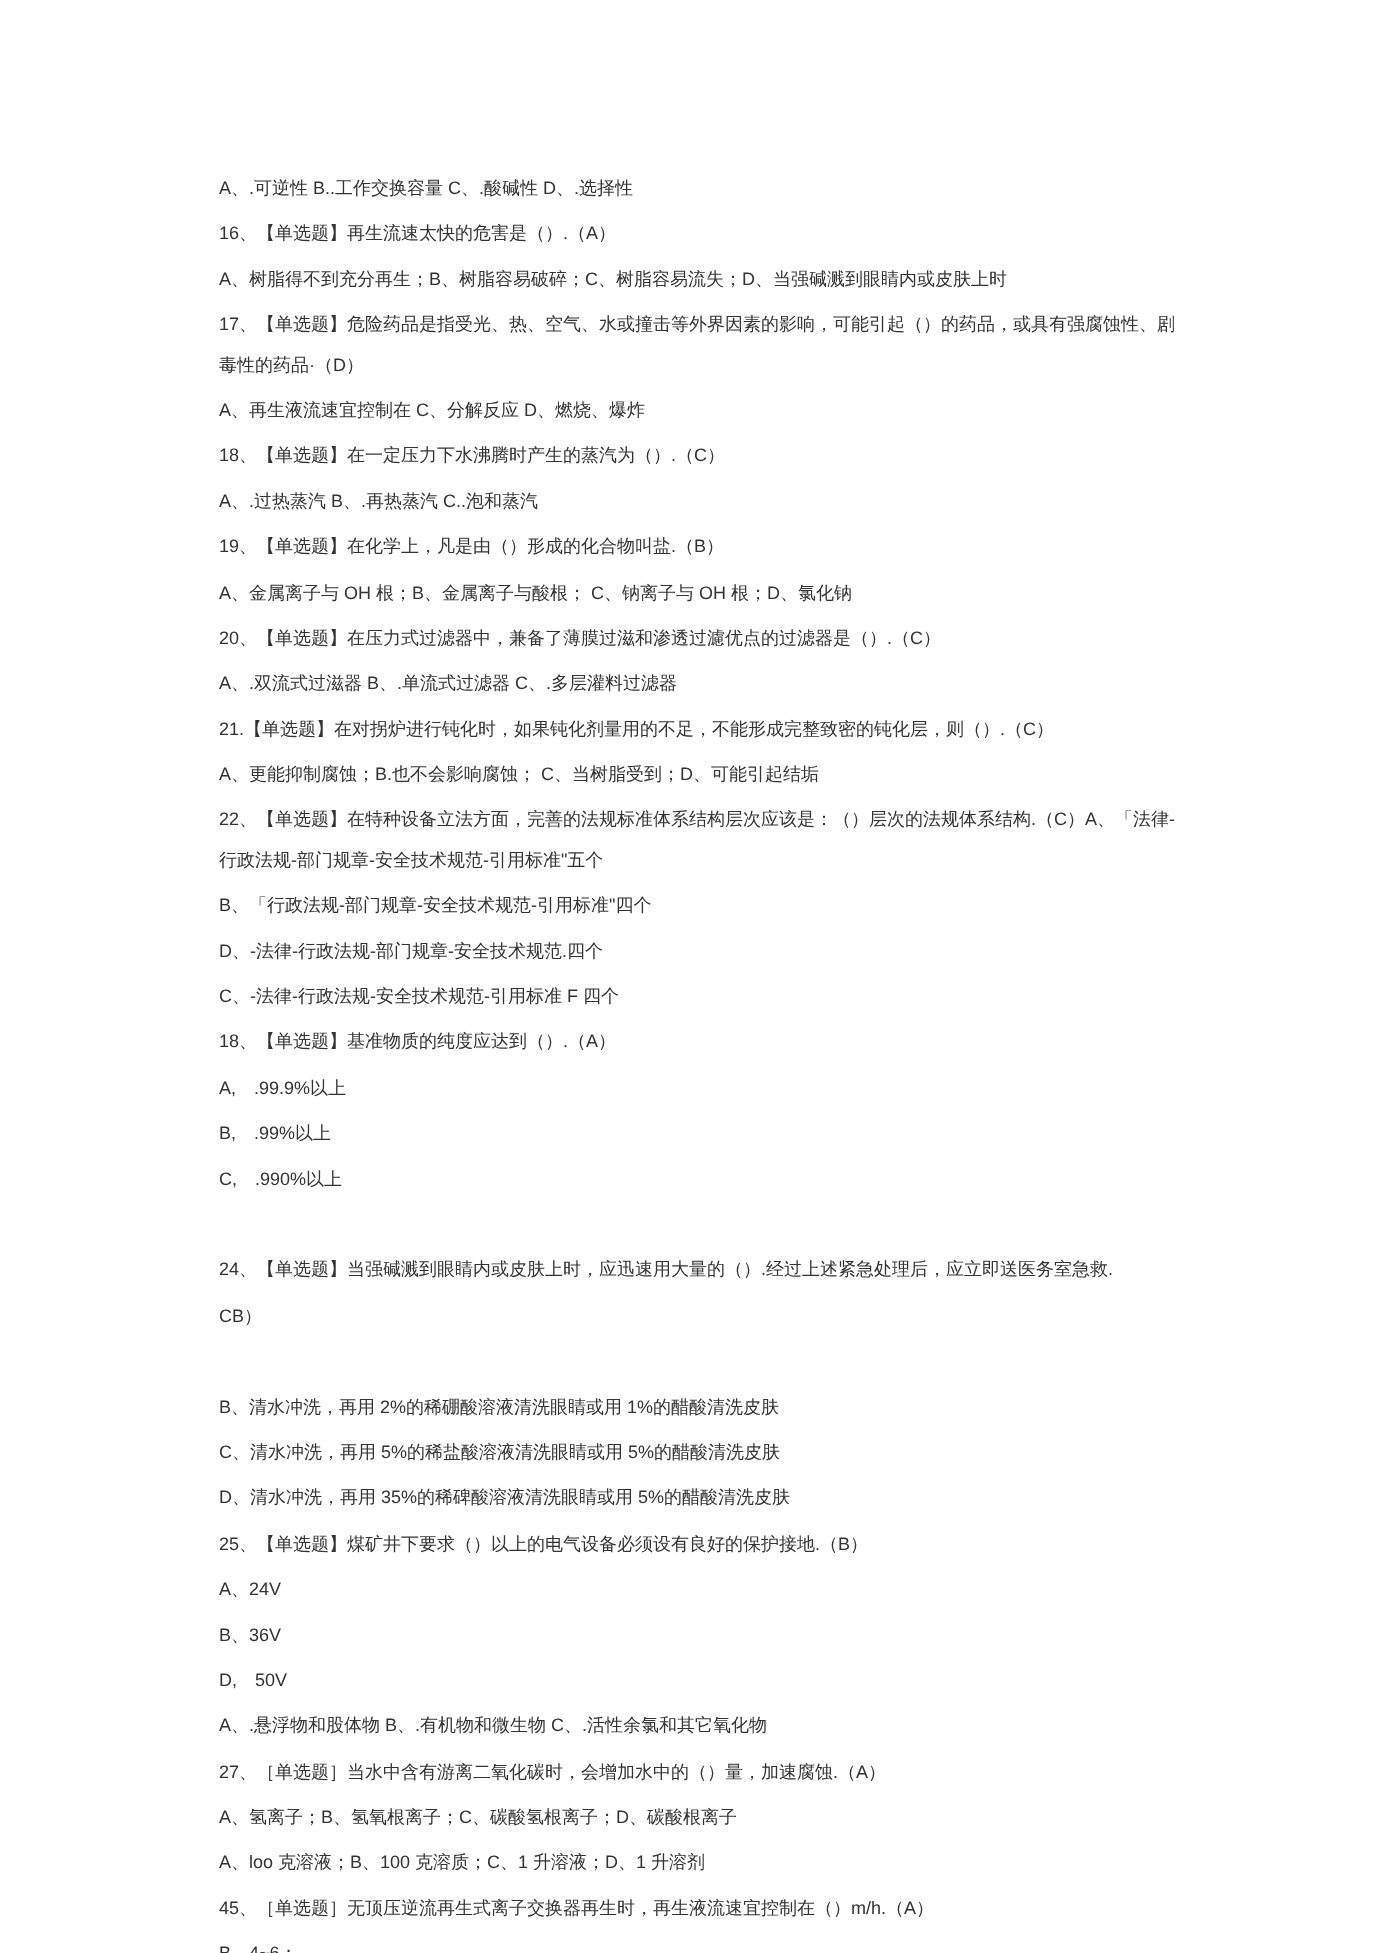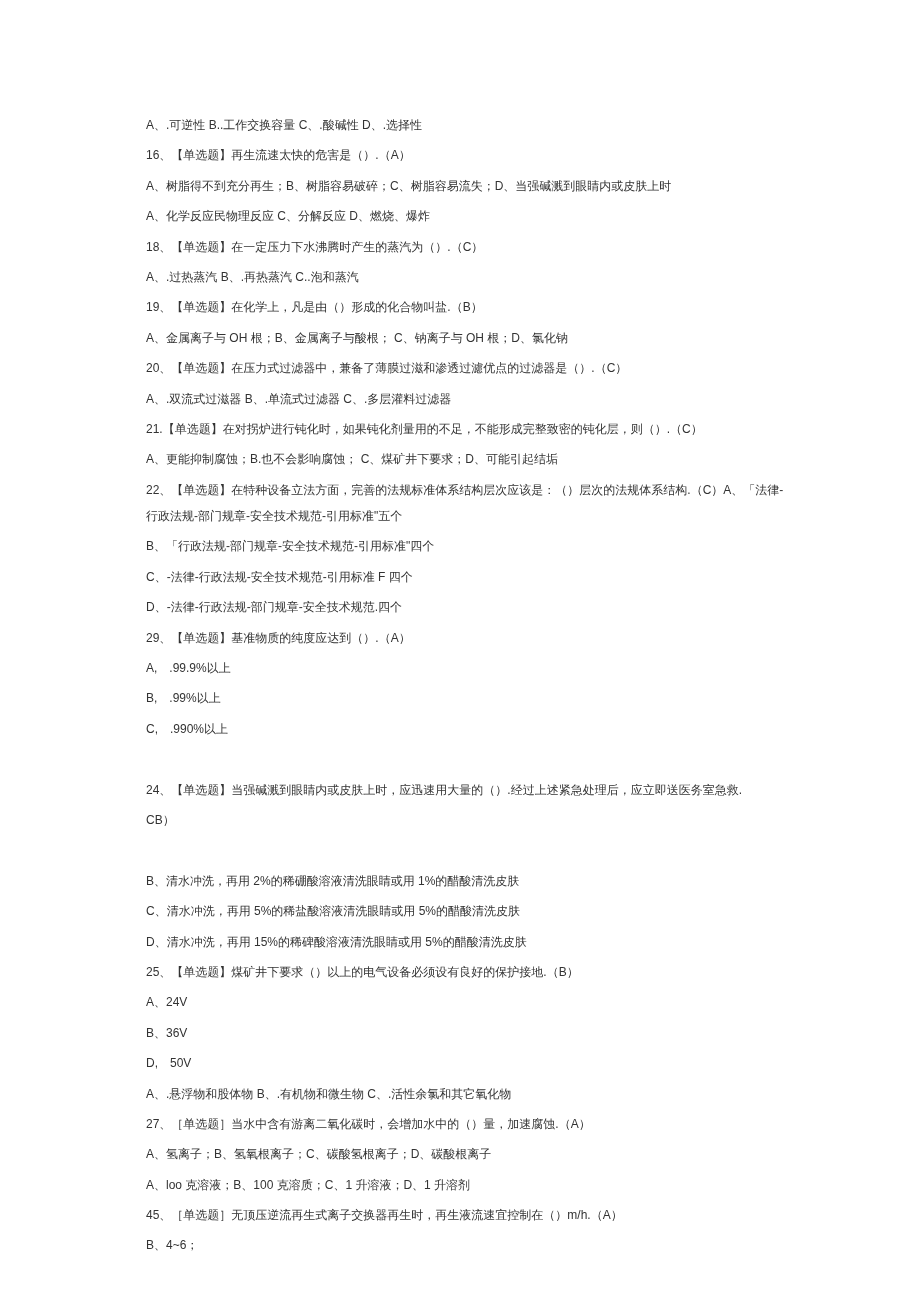--- a/index.html
+++ b/index.html
@@ -21,44 +21,45 @@
       white-space: normal;
     }
   </style>
 </head>
 <body>
 
 <div>
   <span class="line">A、.可逆性 B..工作交换容量 C、.酸碱性 D、.选择性</span>
   <span class="line">16、【单选题】再生流速太快的危害是（）.（A）</span>
   <span class="line">A、树脂得不到充分再生；B、树脂容易破碎；C、树脂容易流失；D、当强碱溅到眼睛内或皮肤上时</span>
-  <span class="line">A、化学反应民物理反应 C、分解反应 D、燃烧、爆炸</span>
+  <span class="line">17、【单选题】危险药品是指受光、热、空气、水或撞击等外界因素的影响，可能引起（）的药品，或具有强腐蚀性、剧毒性的药品·（D）</span>
+  <span class="line">A、再生液流速宜控制在 C、分解反应 D、燃烧、爆炸</span>
   <span class="line">18、【单选题】在一定压力下水沸腾时产生的蒸汽为（）.（C）</span>
   <span class="line">A、.过热蒸汽 B、.再热蒸汽 C..泡和蒸汽</span>
   <span class="line">19、【单选题】在化学上，凡是由（）形成的化合物叫盐.（B）</span>
   <span class="line">A、金属离子与 OH 根；B、金属离子与酸根； C、钠离子与 OH 根；D、氯化钠</span>
   <span class="line">20、【单选题】在压力式过滤器中，兼备了薄膜过滋和渗透过濾优点的过滤器是（）.（C）</span>
   <span class="line">A、.双流式过滋器 B、.单流式过滤器 C、.多层灌料过滤器</span>
   <span class="line">21.【单选题】在对拐炉进行钝化时，如果钝化剂量用的不足，不能形成完整致密的钝化层，则（）.（C）</span>
-  <span class="line">A、更能抑制腐蚀；B.也不会影响腐蚀； C、煤矿井下要求；D、可能引起结垢</span>
+  <span class="line">A、更能抑制腐蚀；B.也不会影响腐蚀； C、当树脂受到；D、可能引起结垢</span>
   <span class="line">22、【单选题】在特种设备立法方面，完善的法规标准体系结构层次应该是：（）层次的法规体系结构.（C）A、「法律-行政法规-部门规章-安全技术规范-引用标准"五个</span>
   <span class="line">B、「行政法规-部门规章-安全技术规范-引用标准"四个</span>
+  <span class="line">D、-法律-行政法规-部门规章-安全技术规范.四个</span>
   <span class="line">C、-法律-行政法规-安全技术规范-引用标准 F 四个</span>
-  <span class="line">D、-法律-行政法规-部门规章-安全技术规范.四个</span>
-  <span class="line">29、【单选题】基准物质的纯度应达到（）.（A）</span>
+  <span class="line">18、【单选题】基准物质的纯度应达到（）.（A）</span>
   <span class="line">A,　.99.9%以上</span>
   <span class="line">B,　.99%以上</span>
   <span class="line">C,　.990%以上</span>
   <span class="line">&nbsp;</span>
   <span class="line">24、【单选题】当强碱溅到眼睛内或皮肤上时，应迅速用大量的（）.经过上述紧急处理后，应立即送医务室急救.</span>
   <span class="line">CB）</span>
   <span class="line">&nbsp;</span>
   <span class="line">B、清水冲洗，再用 2%的稀硼酸溶液清洗眼睛或用 1%的醋酸清洗皮肤</span>
   <span class="line">C、清水冲洗，再用 5%的稀盐酸溶液清洗眼睛或用 5%的醋酸清洗皮肤</span>
-  <span class="line">D、清水冲洗，再用 15%的稀碑酸溶液清洗眼睛或用 5%的醋酸清洗皮肤</span>
+  <span class="line">D、清水冲洗，再用 35%的稀碑酸溶液清洗眼睛或用 5%的醋酸清洗皮肤</span>
   <span class="line">25、【单选题】煤矿井下要求（）以上的电气设备必须设有良好的保护接地.（B）</span>
   <span class="line">A、24V</span>
   <span class="line">B、36V</span>
   <span class="line">D,　50V</span>
   <span class="line">A、.悬浮物和股体物 B、.有机物和微生物 C、.活性余氯和其它氧化物</span>
   <span class="line">27、［单选题］当水中含有游离二氧化碳时，会增加水中的（）量，加速腐蚀.（A）</span>
   <span class="line">A、氢离子；B、氢氧根离子；C、碳酸氢根离子；D、碳酸根离子</span>
   <span class="line">A、loo 克溶液；B、100 克溶质；C、1 升溶液；D、1 升溶剂</span>
   <span class="line">45、［单选题］无顶压逆流再生式离子交换器再生时，再生液流速宜控制在（）m/h.（A）</span>
   <span class="line">B、4~6；</span>

